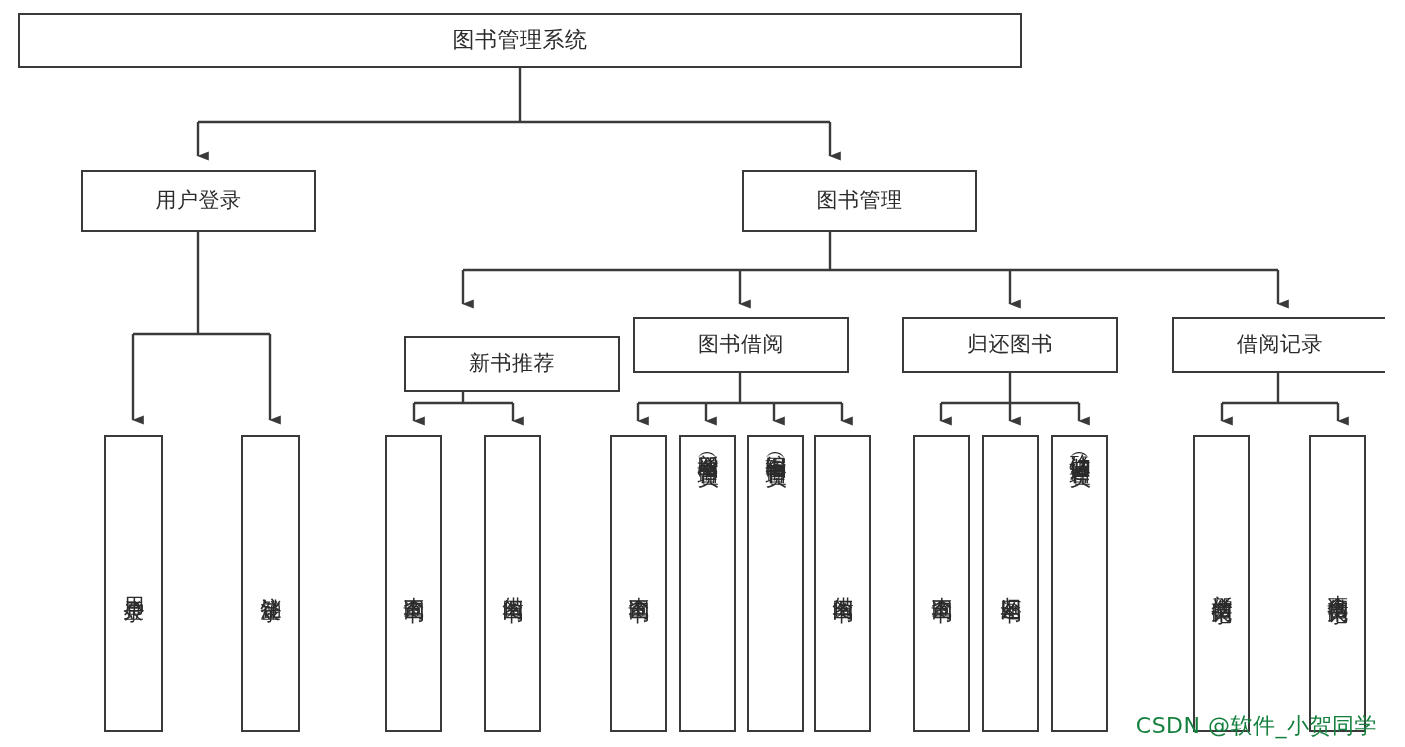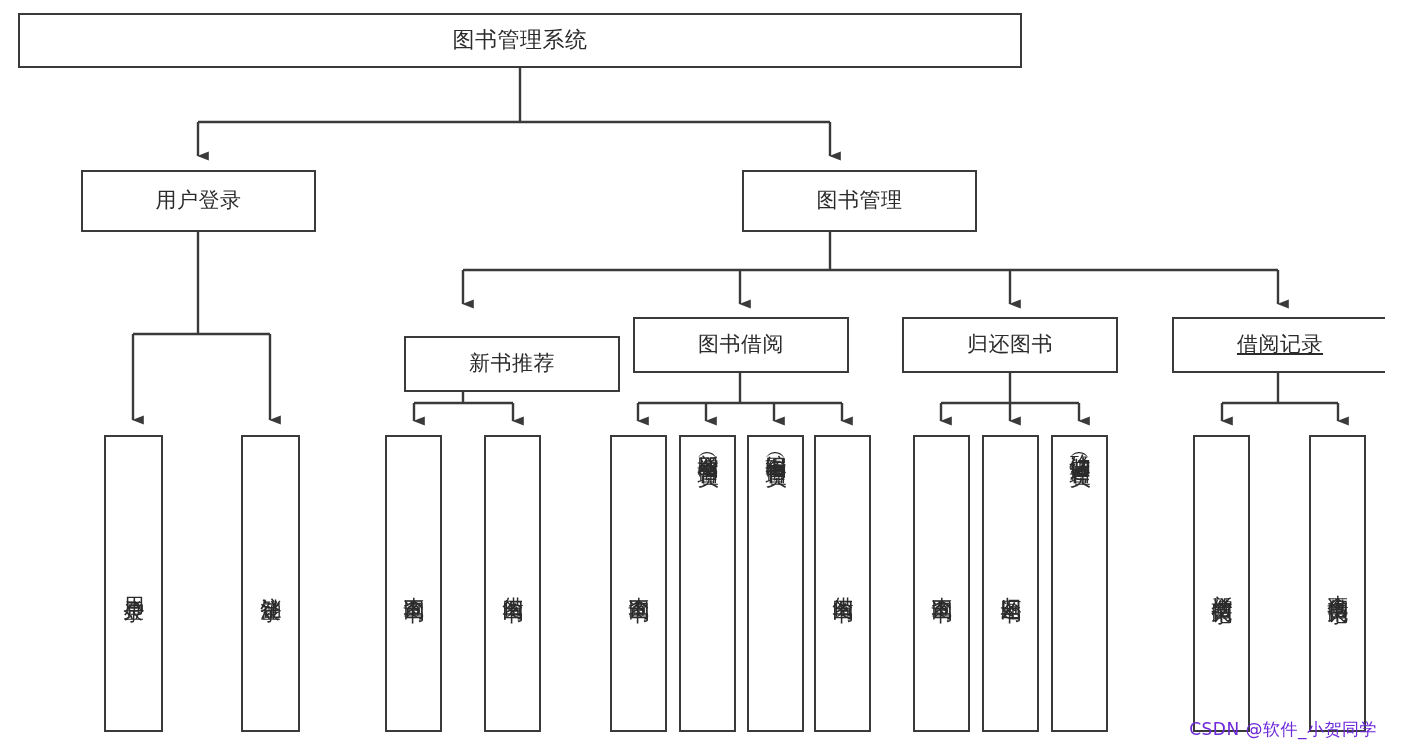--- a/index.html
+++ b/index.html
@@ -65,22 +65,22 @@
     white-space: nowrap;
   }
   
   .node.vert.center-text {
     align-items: center;
   }
   #watermark {
     position: absolute;
     right: 8px;
     bottom: 6px;
-    font-size: 17px;
-    color: #6d28d9;
+    font-size: 22px;
+    color: #15803d;
     white-space: nowrap;
     letter-spacing: 0.5px;
   }
 </style>
 </head>
 <body>
 
 <div id="diagram-root">
 
   <svg id="edge-layer" viewBox="0 0 1405 747" width="1405" height="747" xmlns="http://www.w3.org/2000/svg">
@@ -146,21 +146,21 @@
 
   <div class="node horiz" style="left:362px; top:336px; width:216px; height:56px;margin-left:42px;">
     <span class="node-label">新书推荐</span>
   </div>
   <div class="node horiz" style="left:633px; top:317px; width:216px; height:56px;align-items:center;">
     <span class="node-label">图书借阅</span>
   </div>
   <div class="node horiz" style="left:902px; top:317px; width:216px; height:56px;">
     <span class="node-label">归还图书</span>
   </div>
-  <div class="node horiz" style="left:1172px; top:317px; width:216px; height:56px;text-decoration:underline;">
+  <div class="node horiz" style="left:1172px; top:317px; width:216px; height:56px;">
     <span class="node-label">借阅记录</span>
   </div>
 
   <div class="node vert center-text" style="left:104px; top:435px; width:59px; height:297px;">
     <span class="node-label">用户登录</span>
   </div>
   <div class="node vert center-text" style="left:241px; top:435px; width:59px; height:297px;">
     <span class="node-label">注销登录</span>
   </div>
 

